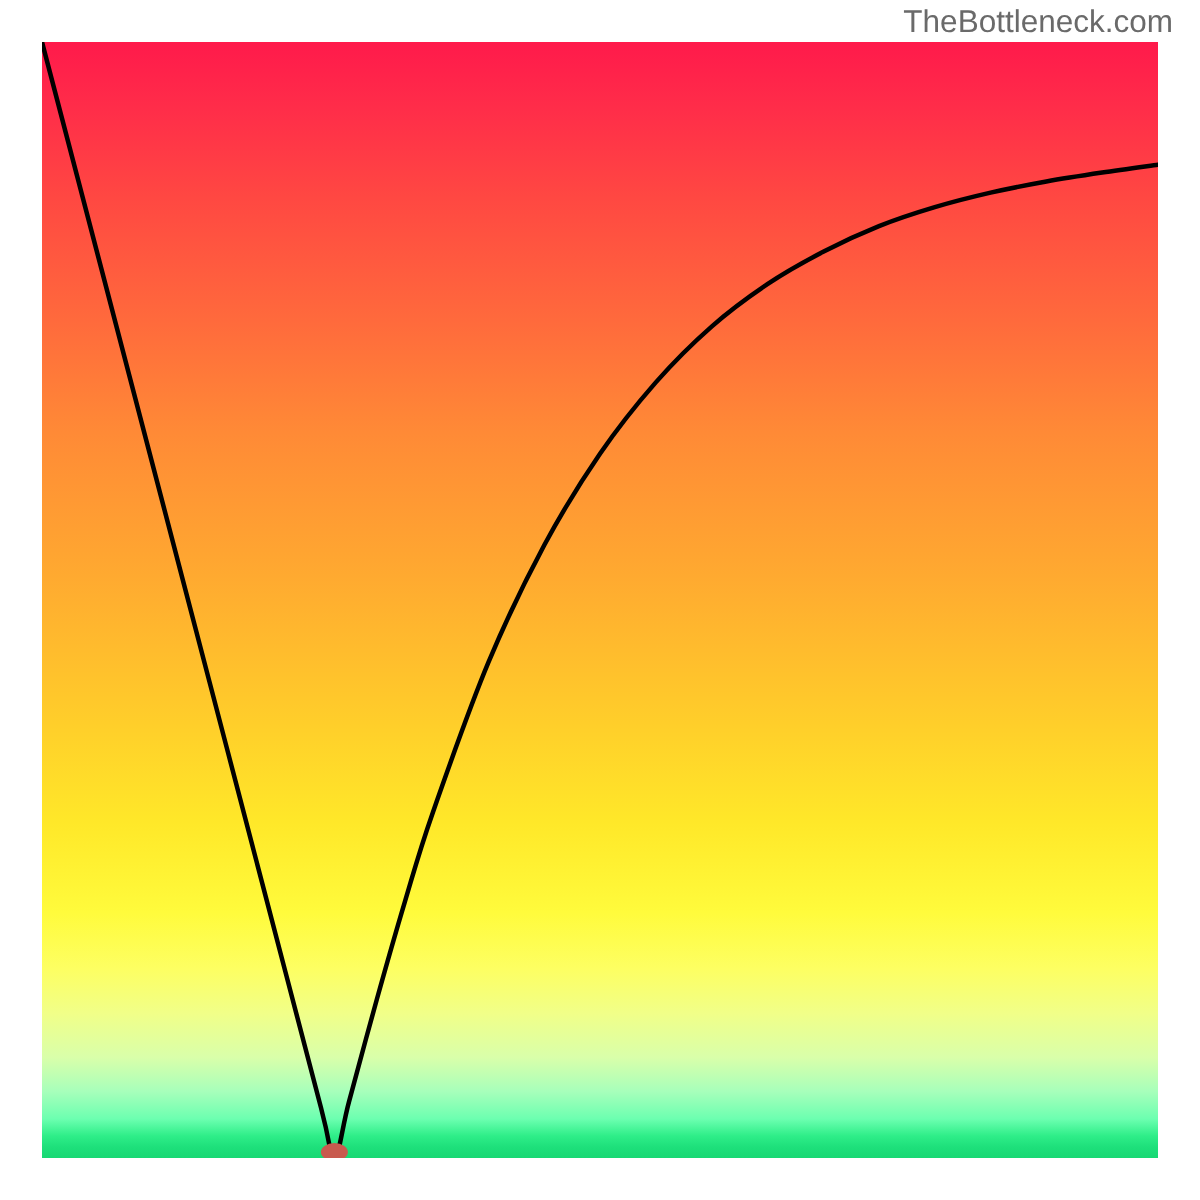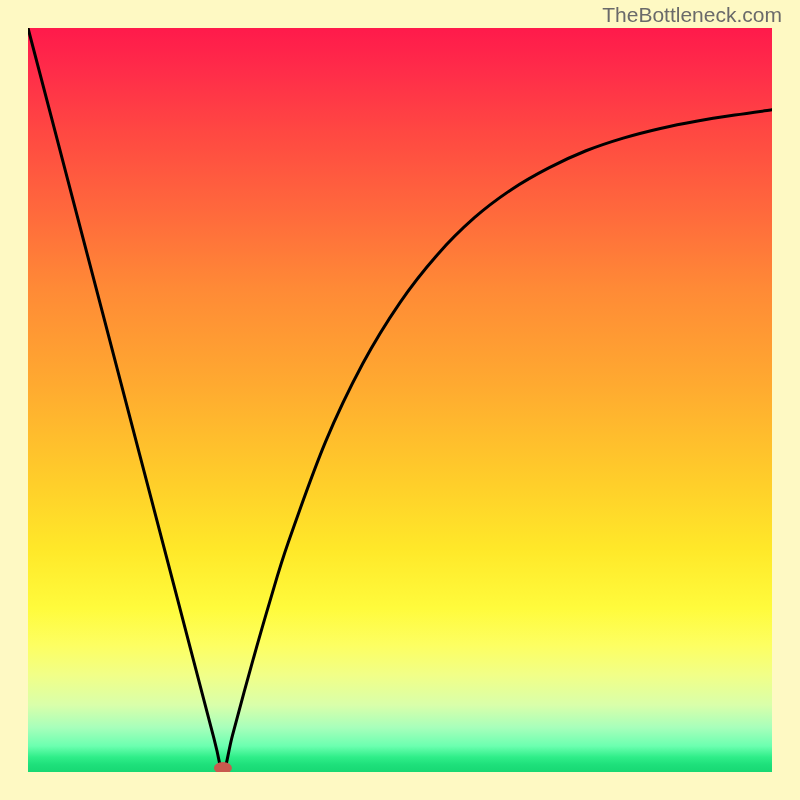--- a/index.html
+++ b/index.html
@@ -8,21 +8,21 @@
     width: 800px;
     height: 800px;
     background: #000000;
     overflow: hidden;
     font-family: Arial, Helvetica, sans-serif;
   }
   .outer {
     position: relative;
     width: 800px;
     height: 800px;
-    background: #fef9c3;
+    background: #ffffff;
   }
   .watermark {
     position: absolute;
     top: 3px;
     right: 18px;
     font-size: 21px;
     font-weight: 500;
     color: #6a6a6a;
     letter-spacing: 0px;
     z-index: 10;

